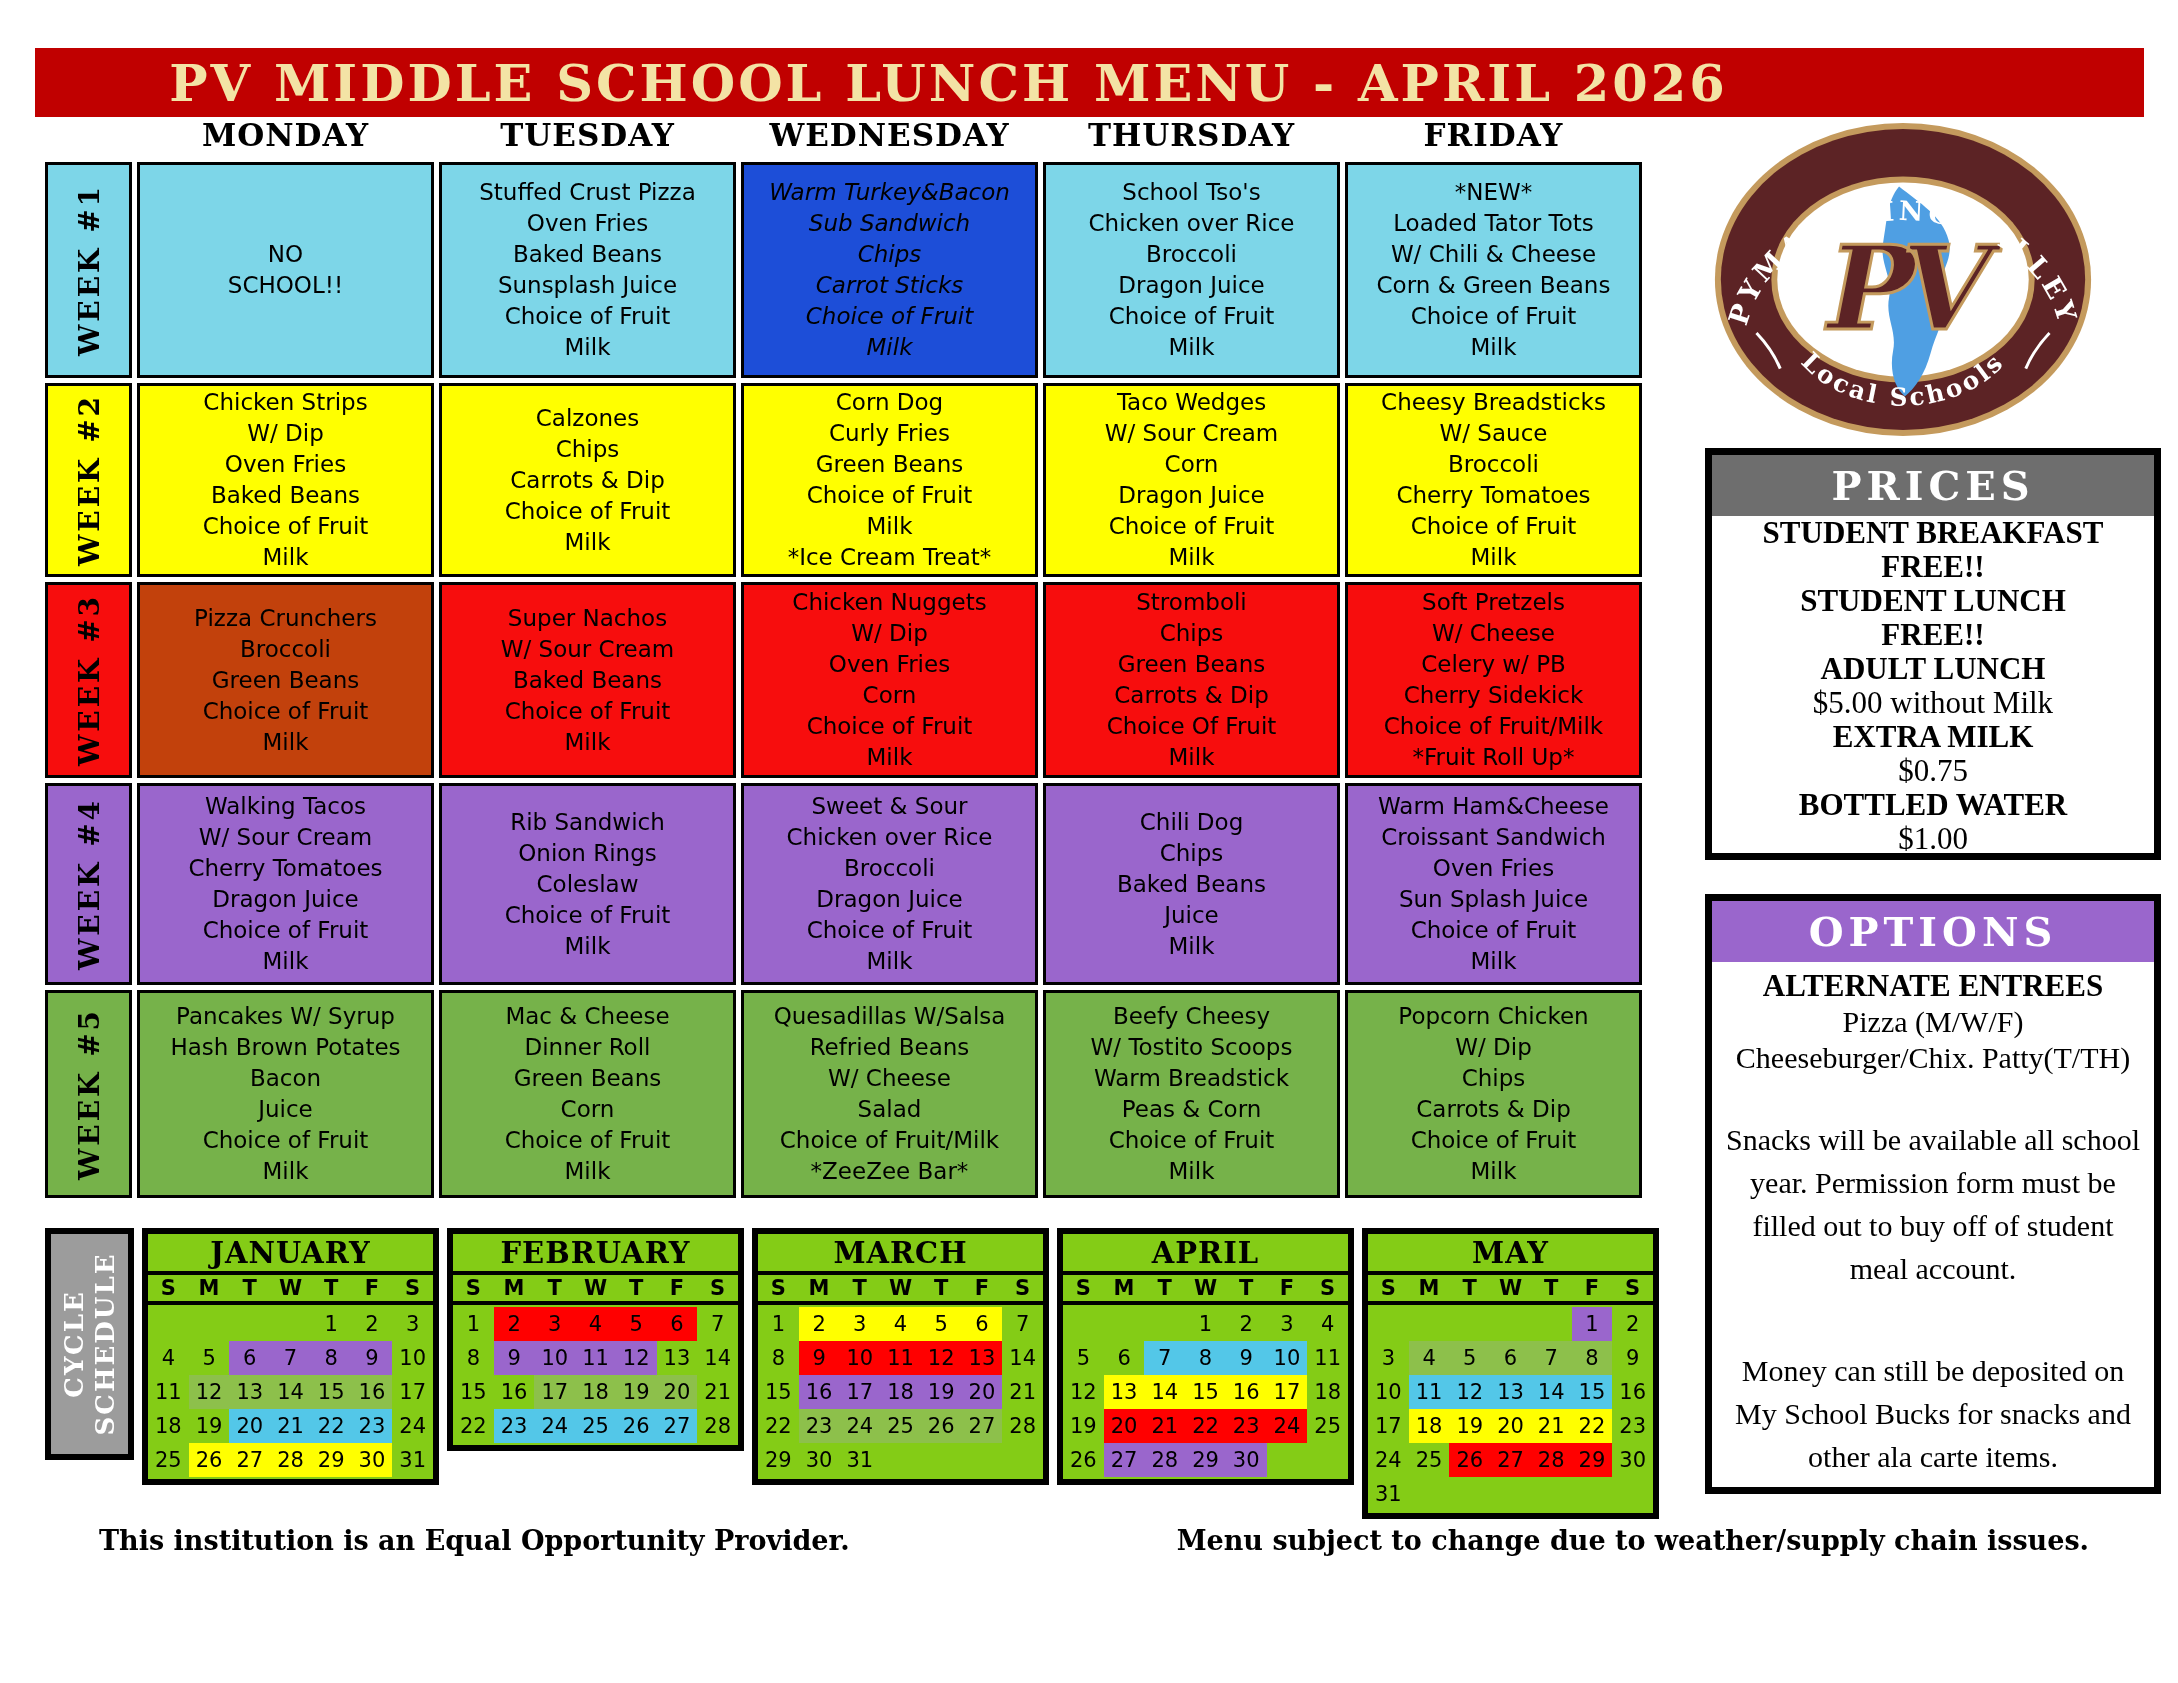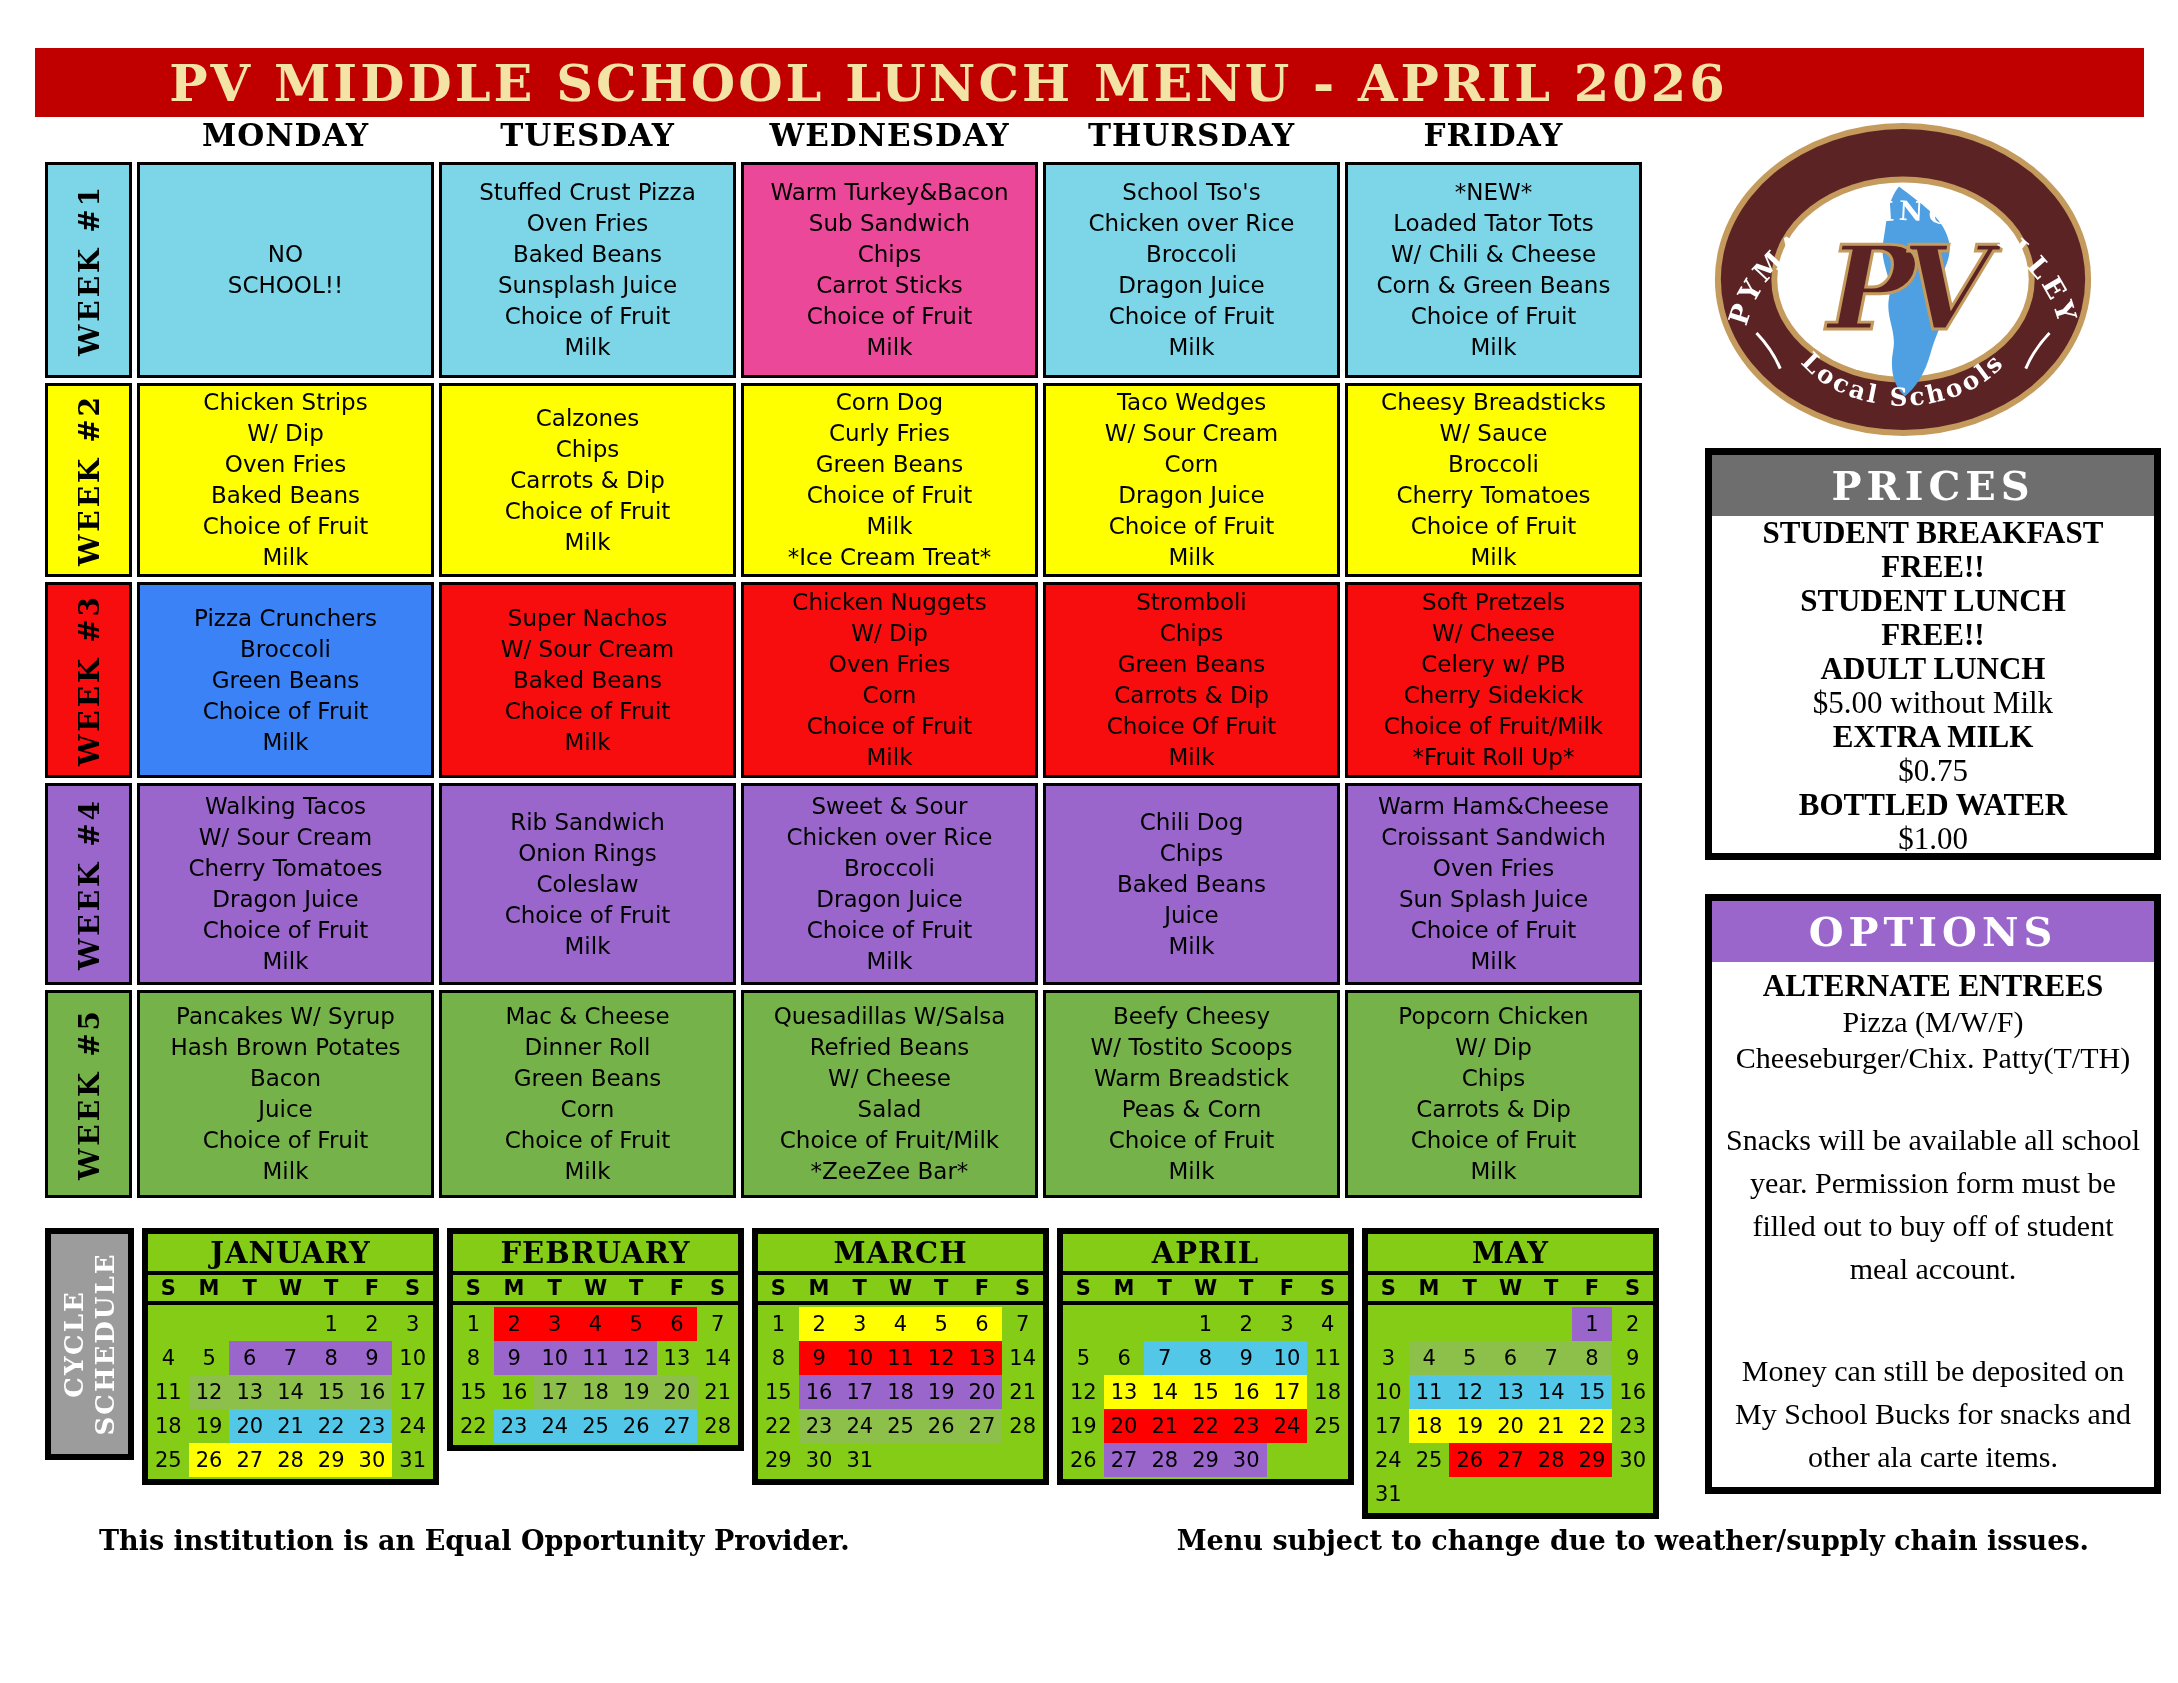--- a/index.html
+++ b/index.html
@@ -139,21 +139,21 @@
       <div class="line">SCHOOL!!</div>
     </div>
     <div class="cell" style="background: rgb(125, 214, 232);">
       <div class="line">Stuffed Crust Pizza</div>
       <div class="line">Oven Fries</div>
       <div class="line">Baked Beans</div>
       <div class="line">Sunsplash Juice</div>
       <div class="line">Choice of Fruit</div>
       <div class="line">Milk</div>
     </div>
-    <div class="cell" style="background: #ec4899;">
+    <div class="cell" style="background: #1d4ed8; font-style: italic;">
       <div class="line">Warm Turkey&amp;Bacon</div>
       <div class="line">Sub Sandwich</div>
       <div class="line">Chips</div>
       <div class="line">Carrot Sticks</div>
       <div class="line">Choice of Fruit</div>
       <div class="line">Milk</div>
     </div>
     <div class="cell" style="background: rgb(125, 214, 232);">
       <div class="line">School Tso's</div>
       <div class="line">Chicken over Rice</div>
@@ -208,21 +208,21 @@
       <div class="line">Cheesy Breadsticks</div>
       <div class="line">W/ Sauce</div>
       <div class="line">Broccoli</div>
       <div class="line">Cherry Tomatoes</div>
       <div class="line">Choice of Fruit</div>
       <div class="line">Milk</div>
     </div>
     <div class="wlabel" style="background: rgb(247, 13, 13);">
       <div class="rot">WEEK #3</div>
     </div>
-    <div class="cell" style="background: #3b82f6;">
+    <div class="cell" style="background: #c2410c;">
       <div class="line">Pizza Crunchers</div>
       <div class="line">Broccoli</div>
       <div class="line">Green Beans</div>
       <div class="line">Choice of Fruit</div>
       <div class="line">Milk</div>
     </div>
     <div class="cell" style="background: rgb(247, 13, 13);">
       <div class="line">Super Nachos</div>
       <div class="line">W/ Sour Cream</div>
       <div class="line">Baked Beans</div>

